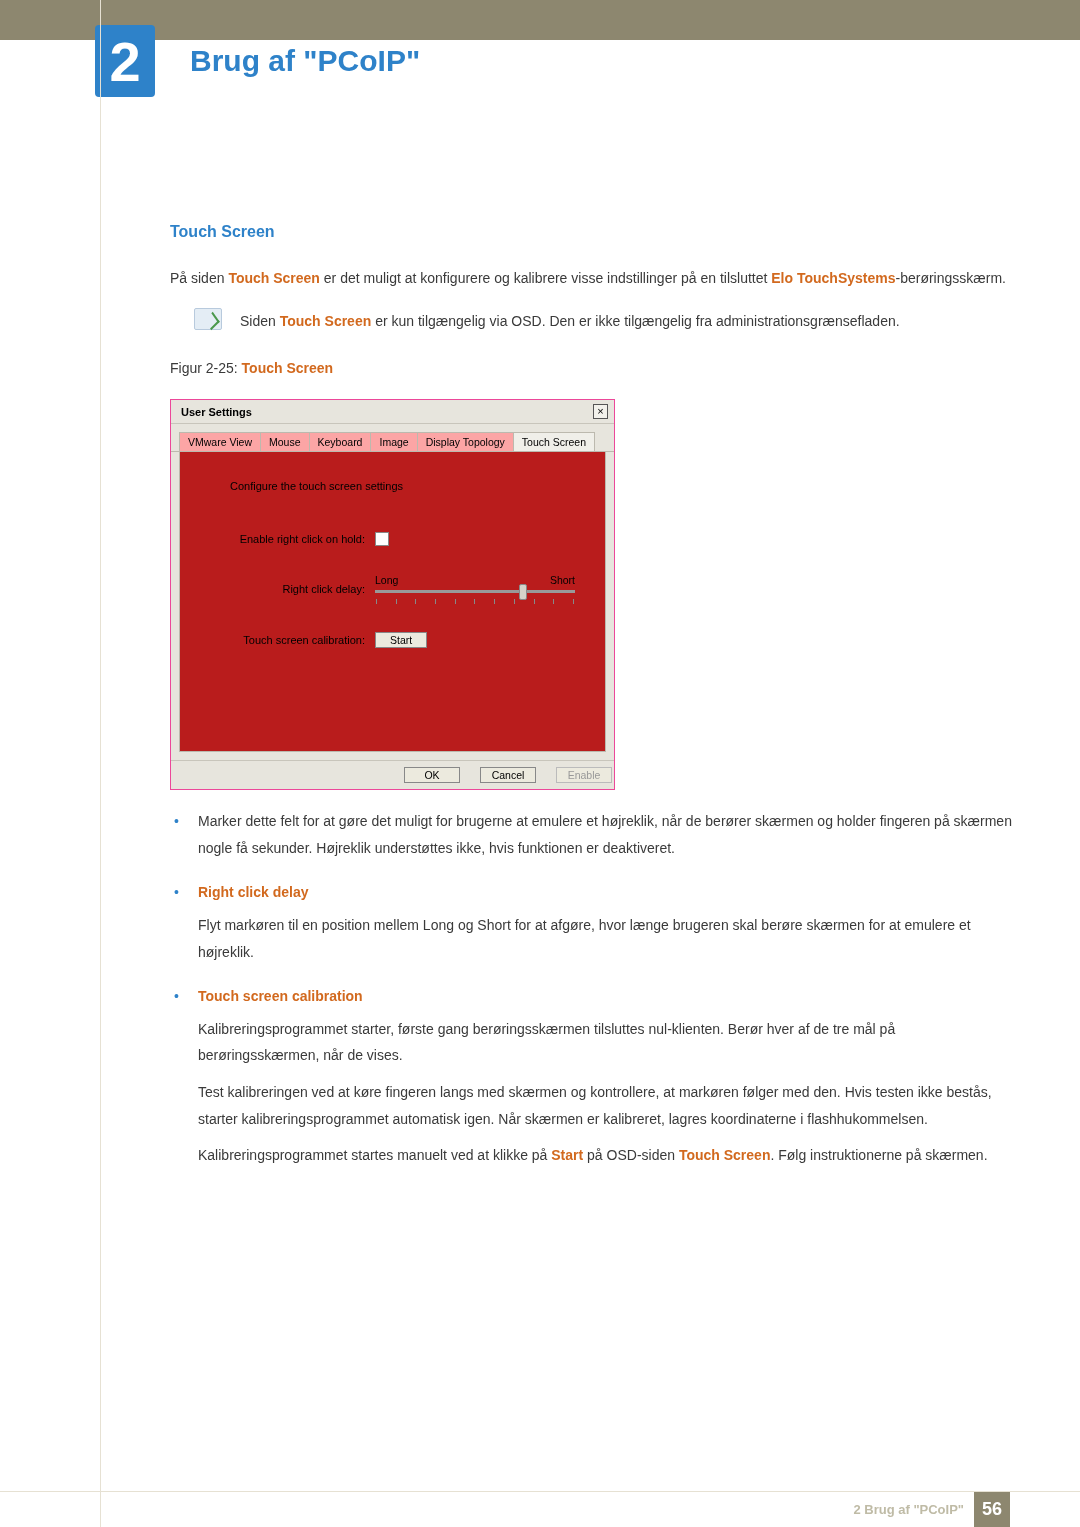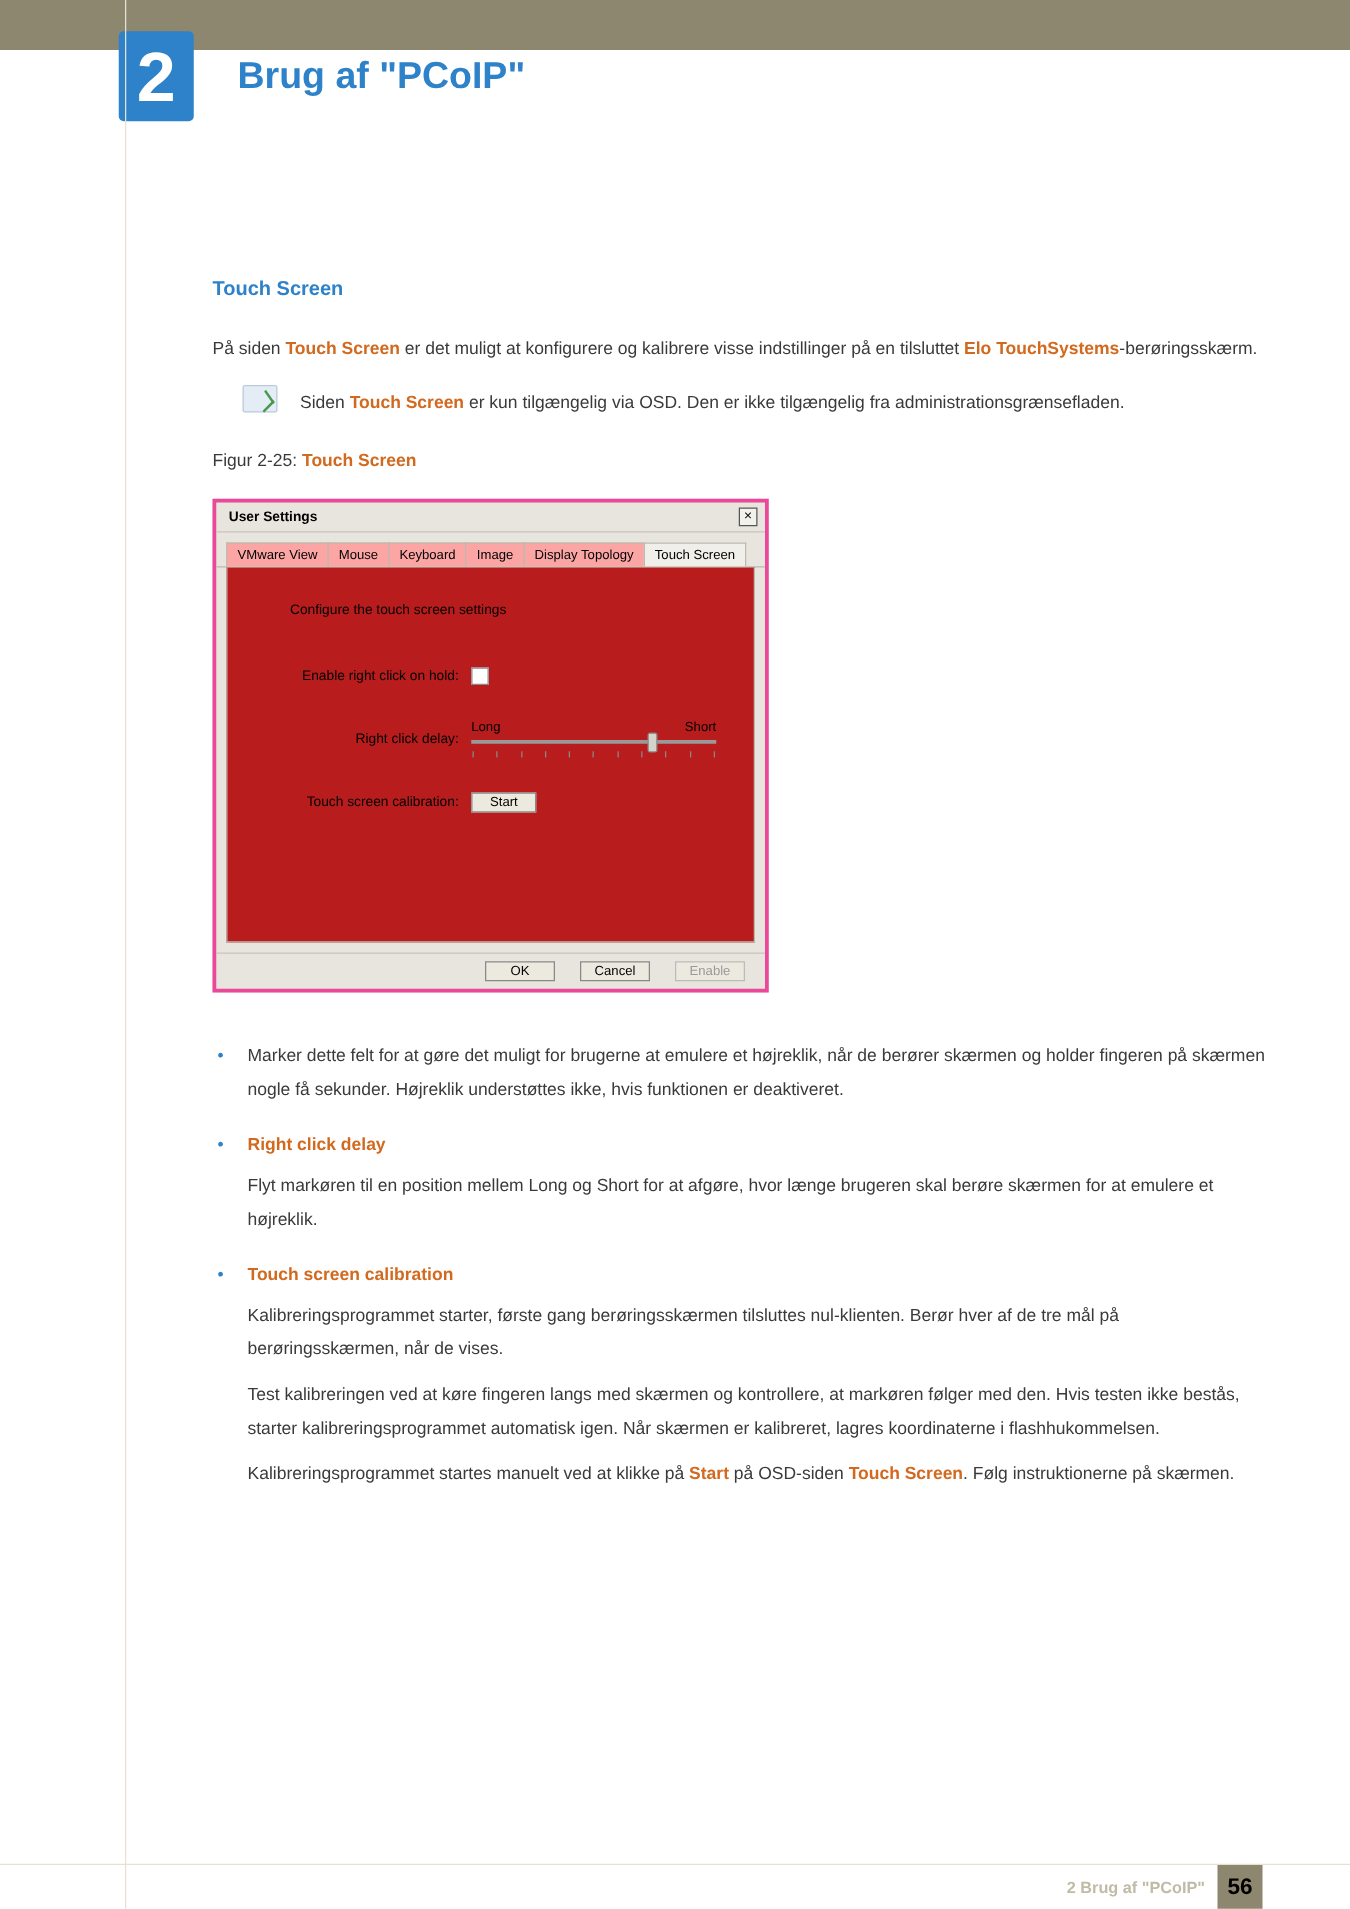--- a/index.html
+++ b/index.html
@@ -83,23 +83,23 @@
     border-right: 2px solid #3a8f3a;
     border-bottom: 2px solid #3a8f3a;
     transform: rotate(-45deg) skewX(-10deg);
     opacity: .9;
   }
   .figure-caption { margin-top: 12px; margin-bottom: 18px; }
 
   
   .dialog {
     width: 445px;
-    border: 3px solid #ec4899;
+    border: 1px solid #ec4899;
     background: #e7e5dd;
-    margin-bottom: 37px;
+    margin-bottom: 18px;
     font-size: 11px;
     line-height: normal;
     color: #000;
   }
   .dialog-titlebar {
     display: flex;
     justify-content: space-between;
     align-items: center;
     padding: 4px 6px 4px 10px;
     border-bottom: 1px solid #c8c5bb;
@@ -178,21 +178,21 @@
     border: 1px solid #888;
     background: #eceade;
     padding: 1px 14px;
     font-size: 10.5px;
     cursor: pointer;
   }
   .dialog-footer {
     display: flex;
     justify-content: flex-end;
     gap: 20px;
-    padding: 6px 16px;
+    padding: 6px 2px;
     border-top: 1px solid #c8c5bb;
   }
   .std-button { min-width: 56px; padding: 1px 2px; text-align: center; }
   .std-button.disabled { color: #999; border-color: #bbb; }
 
   
   ul.desc-list { list-style: none; margin-top: 10px; }
   ul.desc-list > li { position: relative; padding-left: 28px; margin-bottom: 18px; }
   ul.desc-list > li::before {
     content: "•";
@@ -212,21 +212,21 @@
     display: flex;
     justify-content: flex-end;
     align-items: center;
     border-top: 1px solid #e6e1d3;
     height: 36px;
   }
   .footer-title { color: #bfbba6; font-size: 13px; font-weight: bold; margin-right: 6px; }
   .pg-number {
     width: 36px; height: 36px;
     background: #8d876f;
-    color: #000000;
+    color: #ffffff;
     display: flex; align-items: center; justify-content: center;
     font-size: 18px; font-weight: bold;
     margin-left: 4px;
     margin-right: 70px;
   }
 </style>
 </head>
 <body>
 
 <div class="page-wrapper">

